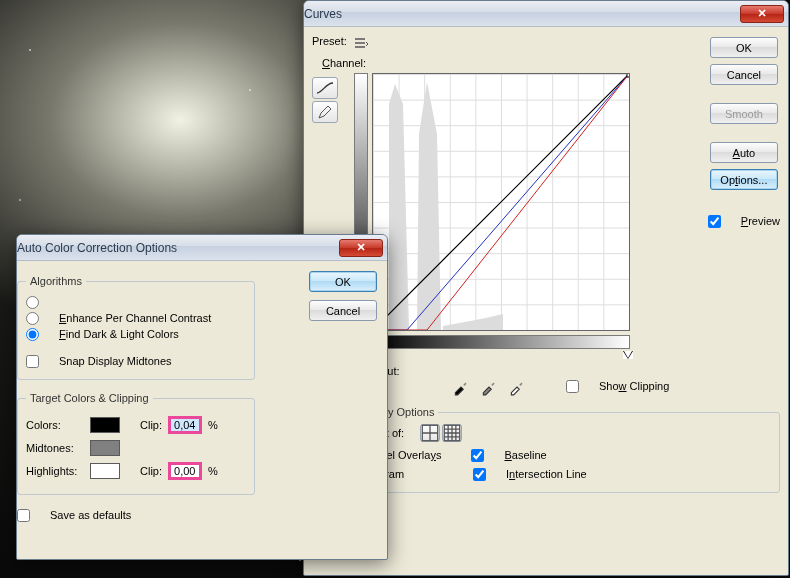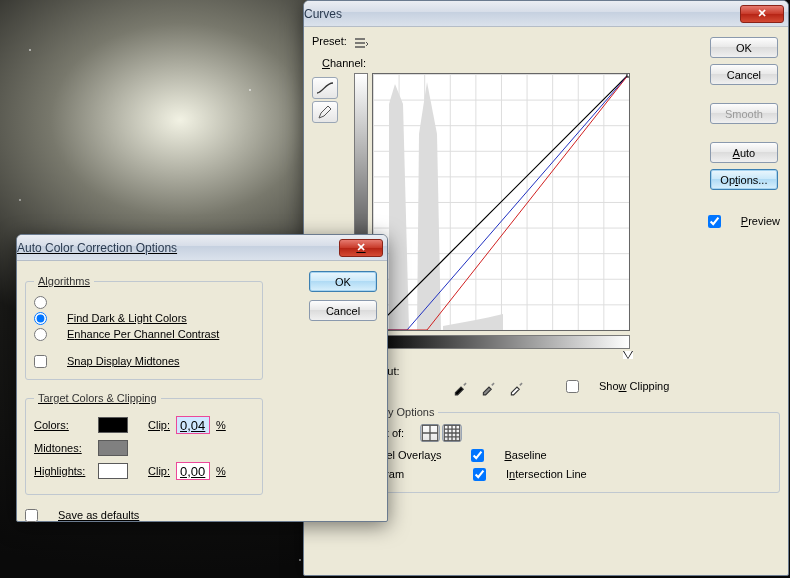--- a/index.html
+++ b/index.html
@@ -19,21 +19,21 @@
   .titlebar .title { flex:1; color:#2b3b50; font-size: 12px; }
   .close-btn { width: 44px; height: 18px; border-radius: 3px; background: linear-gradient(to bottom,#e67a6f,#c83a2a 49%,#b52314 50%,#d44a34); border:1px solid #8a2318; color:#fff; display:flex; align-items:center; justify-content:center; font-weight:bold; font-size:11px; }
   .dlg-body { padding: 8px; position:relative; }
   .btn { min-width:68px; height:21px; background: linear-gradient(to bottom,#fdfdfd,#e8e8e8 49%,#dcdcdc 50%,#f0f0f0); border:1px solid #8a99ad; border-radius:3px; display:flex; align-items:center; justify-content:center; padding:0 8px; }
   .btn.focus { border:1px solid #3c7fb1; box-shadow: inset 0 0 0 1px #a5d3f0; background: linear-gradient(to bottom,#eaf6fd,#c9e8fa 49%,#b0dbf5 50%,#d9f0fc); }
   .btn.disabled { color:#9a9a9a; }
   fieldset { border:1px solid #c0c8d0; border-radius:3px; padding: 6px 8px 8px; margin:0; }
   legend { padding: 0 4px; color:#333; }
   label.row { display:flex; align-items:flex-start; gap:16px; margin: 3px 0; }
   input[type=radio], input[type=checkbox] { margin:0 4px 0 0; }
-  input[type=text] { height:18px; border:1px solid #ec4899; padding:0 3px; font-size:13px; }
+  input[type=text] { height:18px; border:3px solid #ec4899; padding:0 3px; font-size:11px; }
   select { height:20px; border:1px solid #9aa6b5; background:#fff; font-size:11px; }
   .swatch { width:30px; height:16px; border:1px solid #5a5a5a; display:inline-block; }
   .u { text-decoration: underline; }
   .curves { left: 303px; top: 0; width: 486px; height: 576px; }
   .curves .side { position:absolute; right:8px; top:36px; display:flex; flex-direction:column; gap:6px; align-items:center; }
   .presetrow { display:flex; align-items:flex-start; gap:6px; margin-bottom:6px;}
   .channelrow { display:flex; align-items:center; gap:6px; margin: 4px 0 4px 10px;}
   .toolcol { display:flex; flex-direction:column; gap:2px; margin-top:4px;}
   .tool { width:26px; height:22px; border:1px solid #9aa6b5; border-radius:3px; background:linear-gradient(#fdfdfd,#e6e6e6); display:flex; align-items:center; justify-content:center; }
   .curve-area { position:relative; margin-left:60px; }
@@ -45,21 +45,21 @@
       linear-gradient(to right,#ddd 1px,transparent 1px),
       linear-gradient(to bottom,#ddd 1px,transparent 1px);
     background-size: 25.6px 25.6px;
   }
   .hist { position:absolute; inset:0; }
   .marker { position:absolute; width:0; height:0; border-left:5px solid transparent; border-right:5px solid transparent; }
   .marker.black { border-top:8px solid #000; }
   .marker.white { border-top:8px solid #000; background:#fff;}
   .marker.white::after{content:"";position:absolute;left:-4px;top:-8px;border-left:4px solid transparent;border-right:4px solid transparent;border-top:7px solid #fff;}
   .eyedrop { width:18px; height:18px; display:inline-flex; align-items:center; justify-content:center; }
-  .auto-dlg { left:16px; top:234px; width:372px; height:288px;text-decoration:underline; }
+  .auto-dlg { left:16px; top:234px; width:372px; height:326px; }
   .auto-right { position:absolute; right:10px; top:36px; display:flex; flex-direction:column; gap:8px; }
   .smallicon{width:16px;height:16px;}
 </style>
 </head>
 <body>
 <div class="bg"></div>
 
 <div class="dialog curves">
   <div class="titlebar">
     <span class="title">Curves</span>
@@ -201,33 +201,33 @@
   </div>
 </div>
 
 <div class="dialog auto-dlg">
   <div class="titlebar">
     <span class="title">Auto Color Correction Options</span>
     <div class="close-btn">
         <span>✕</span>
       </div>
   </div>
-  <div class="dlg-body" style="padding:14px 8px;">
+  <div class="dlg-body" style="padding:14px 0;">
     <fieldset style="width:238px">
       <legend>Algorithms</legend>
       <label class="row">
           <input type="radio" name="algo" style=""> 
         </label>
       <label class="row">
+          <input type="radio" name="algo" style=""> 
+          <span><span class="u">E</span>nhance Per Channel Contrast</span>
+        </label>
+      <label class="row">
           <input type="radio" name="algo" checked="" style=""> 
           <span><span class="u">F</span>ind Dark &amp; Light Colors</span>
-        </label>
-      <label class="row">
-          <input type="radio" name="algo" style=""> 
-          <span><span class="u">E</span>nhance Per Channel Contrast</span>
         </label>
       <div style="height:8px"></div>
       <label class="row">
           <input type="checkbox" style=""> 
           <span>Snap Display Midtones</span>
         </label>
     </fieldset>
 
     <fieldset style="width:238px; margin-top:12px;">
       <legend>Target Colors &amp; Clipping</legend>

